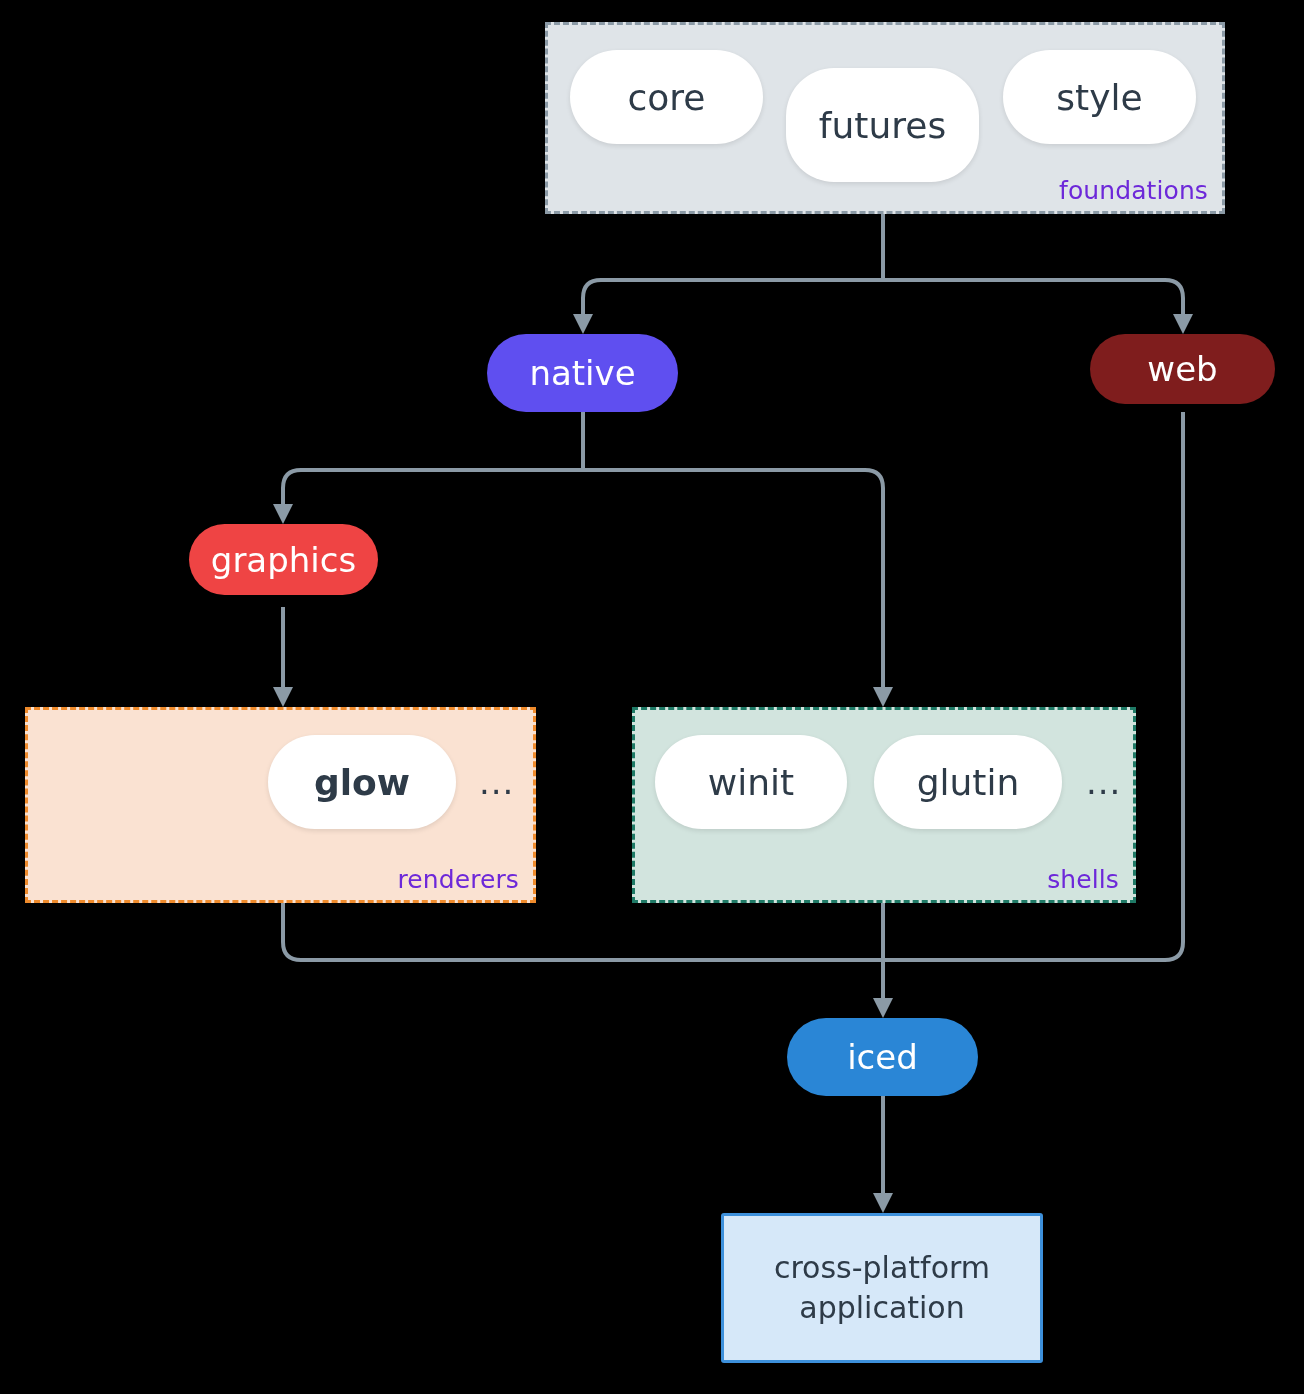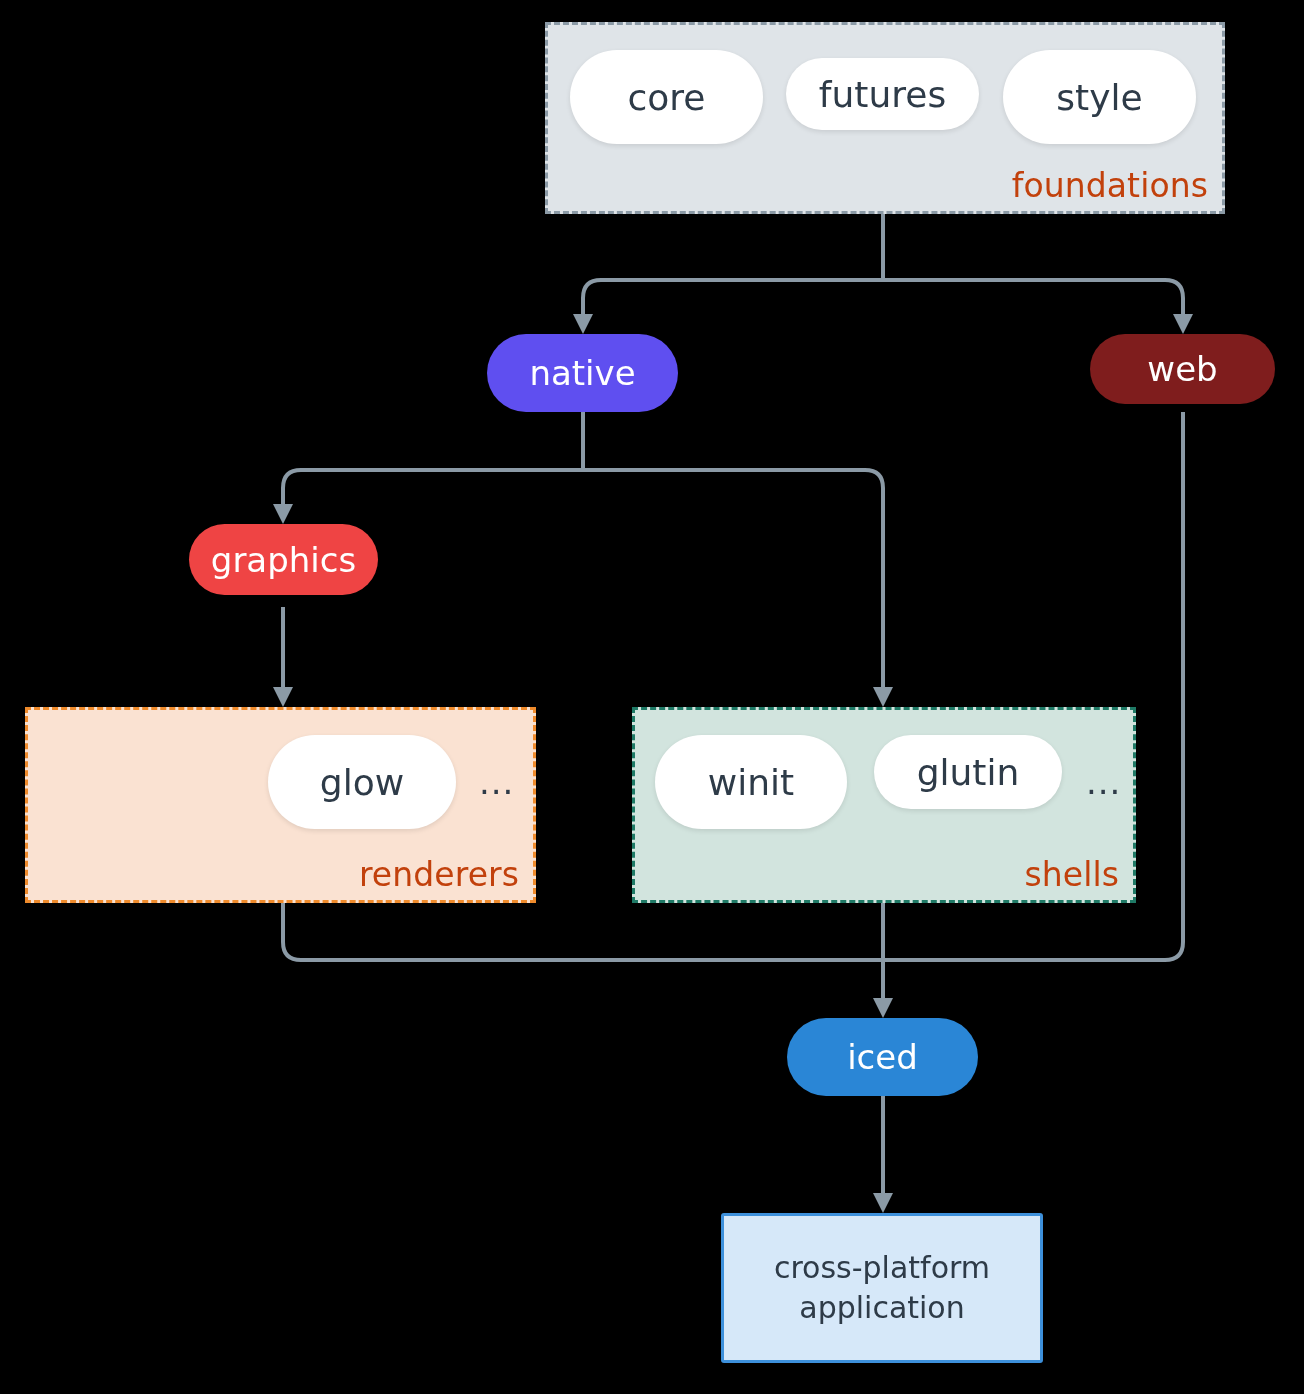--- a/index.html
+++ b/index.html
@@ -40,22 +40,22 @@
   .group {
     position: absolute;
     box-sizing: border-box;
     border-style: dashed;
     border-width: 3px;
   }
   .group-label {
     position: absolute;
     right: 14px;
     bottom: 6px;
-    font-size: 33px;
-    color: #c2410c;
+    font-size: 25px;
+    color: #6d28d9;
     letter-spacing: 0.1px;
     white-space: nowrap;
   }
 
   #group-foundations {
     left: 545px;
     top: 22px;
     width: 680px;
     height: 192px;
     background: #dfe4e8;
@@ -94,31 +94,31 @@
     position: absolute;
     font-size: 34px;
     color: #2e3b48;
     letter-spacing: 1px;
     display: flex;
     align-items: center;
   }
 
   
   #pill-core    { left: 570px;  top: 50px; width: 193px; height: 94px; }
-  #pill-futures { left: 786px;  top: 58px; width: 193px; height: 72px; }
+  #pill-futures { left: 786px;  top: 68px; width: 193px; height: 114px; }
   #pill-style   { left: 1003px; top: 50px; width: 193px; height: 94px; }
 
   
   #pill-wgpu { left: 48px;  top: 735px; width: 192px; height: 94px; }
-  #pill-glow { left: 268px; top: 735px; width: 188px; height: 94px; }
+  #pill-glow { left: 268px; top: 735px; width: 188px; height: 94px; font-weight: bold; }
   #ellipsis-renderers { left: 479px; top: 735px; height: 94px; }
 
   
   #pill-winit  { left: 655px; top: 735px; width: 192px; height: 94px; }
-  #pill-glutin { left: 874px; top: 735px; width: 188px; height: 74px; }
+  #pill-glutin { left: 874px; top: 735px; width: 188px; height: 94px; }
   #ellipsis-shells { left: 1086px; top: 735px; height: 94px; }
 
   
   .node-pill {
     position: absolute;
     border-radius: 48px;
     display: flex;
     align-items: center;
     justify-content: center;
     font-size: 34px;

